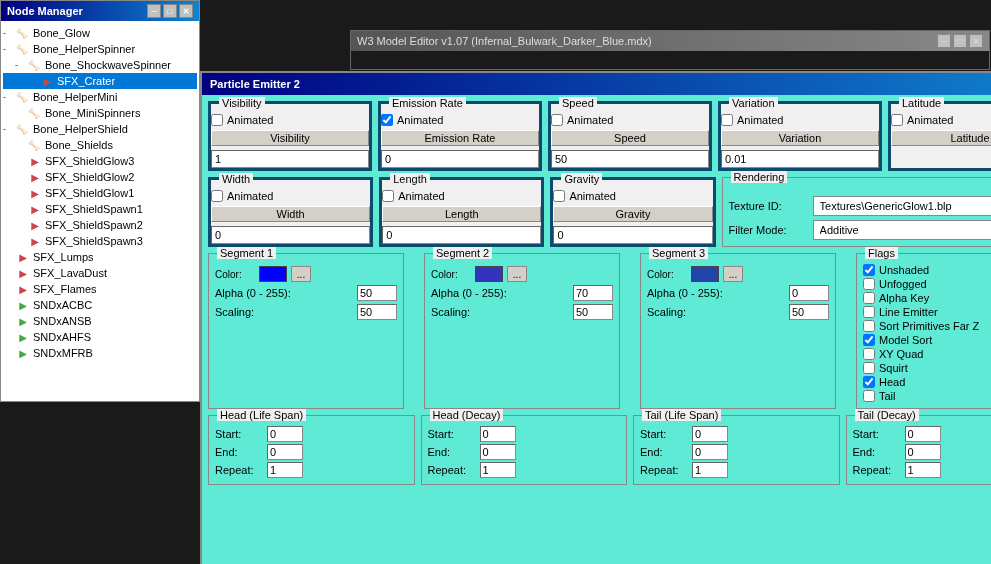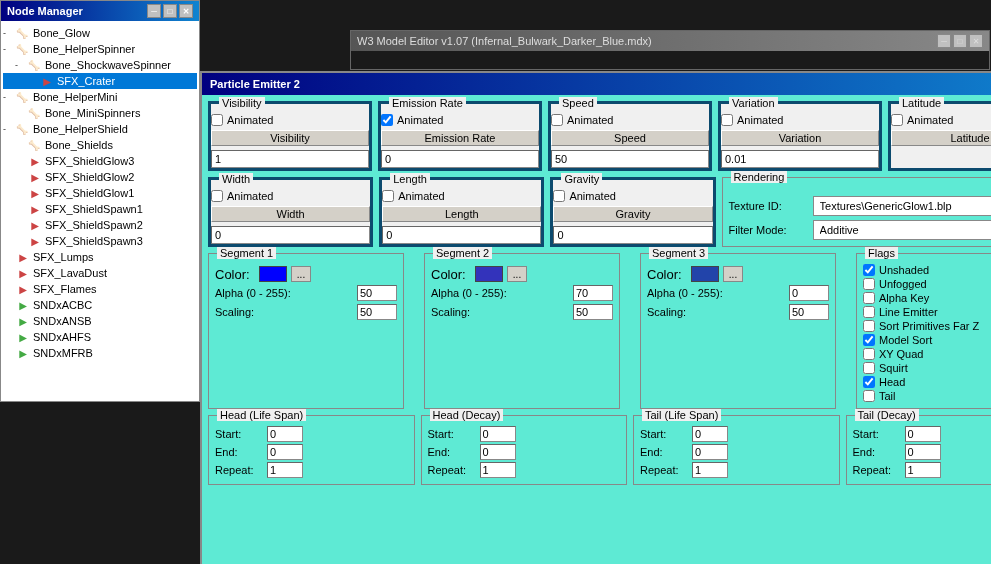--- a/index.html
+++ b/index.html
@@ -226,21 +226,21 @@
       border: 1px solid #888;
       position: relative;
       padding: 6px;
     }
     .color-row {
       display: flex;
       align-items: center;
       gap: 4px;
       margin-top: 4px;
     }
-    .color-label { font-size: 13px; min-width: 40px; }
+    .color-label { font-size: 10px; min-width: 40px; }
     .color-swatch {
       width: 28px;
       height: 16px;
       border: 1px solid #444;
       flex-shrink: 0;
     }
     .dots-btn {
       width: 20px;
       height: 16px;
       background: #d4d0c8;

